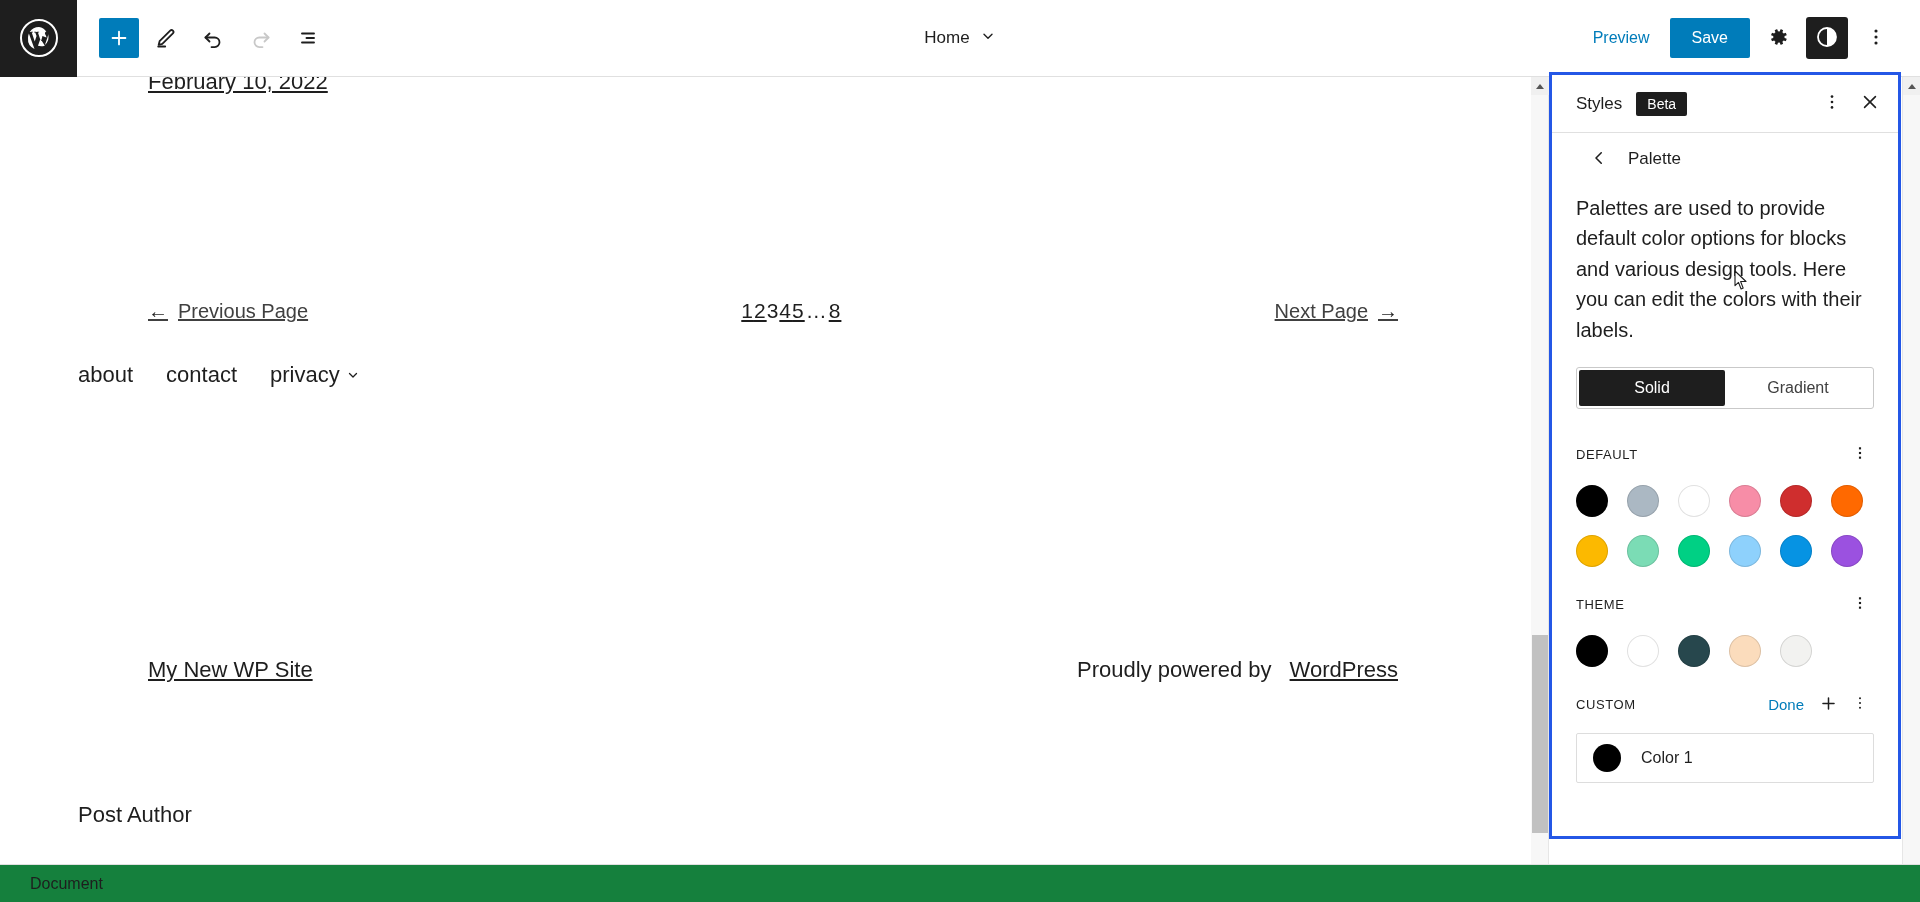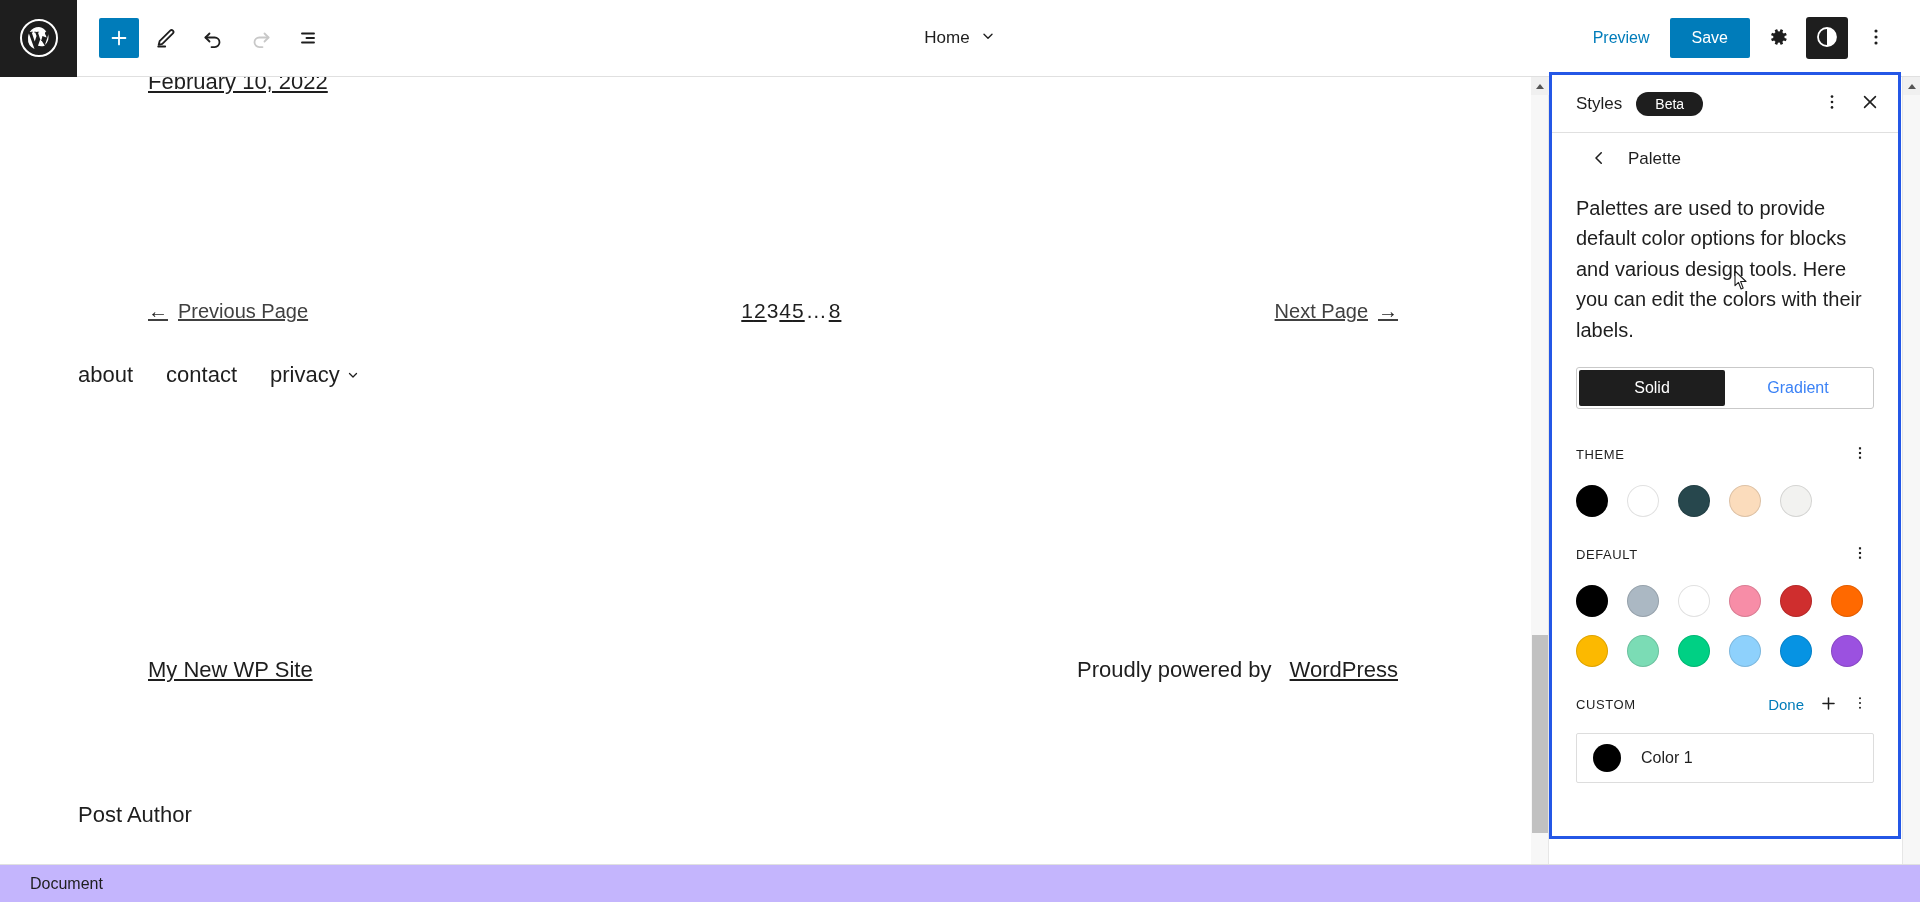--- a/index.html
+++ b/index.html
@@ -201,22 +201,22 @@
     padding: 0 10px 0 24px;
     border-bottom: 1px solid #e0e0e0;
   }
   .sp-title {
     font-size: 17px; color: #1e1e1e;
   }
   .beta-badge {
     margin-left: 14px;
     background: #1e1e1e; color: #fff;
     font-size: 14px;
-    padding: 4px 19px;
-    border-radius: 12px;
+    padding: 4px 11px;
+    border-radius: 2px;
   }
   .sp-header-actions {
     margin-left: auto;
     display: flex; align-items: center; gap: 2px;
   }
   .sp-icon-btn {
     width: 36px; height: 36px;
     display: flex; align-items: center; justify-content: center;
     background: none; border: none; cursor: pointer;
     border-radius: 2px;
@@ -255,21 +255,21 @@
     padding: 2px;
     height: 42px;
     margin-bottom: 32px;
   }
   .seg-btn {
     flex: 1;
     display: flex; align-items: center; justify-content: center;
     font-size: 16px;
     border: none; cursor: pointer;
     background: transparent;
-    color: #3b82f6;
+    color: #404040;
     border-radius: 2px;
     font-family: "Liberation Sans", sans-serif;
   }
   .seg-btn.selected {
     background: #1e1e1e; color: #ffffff;
   }
 
   .pal-section { margin-bottom: 24px; }
   .pal-head {
     display: flex; align-items: center;
@@ -355,21 +355,21 @@
     top: 558px; height: 198px;
     background: #c1c1c1;
     cursor: pointer;
   }
 
   
   .status-bar {
     position: absolute;
     bottom: 0; left: 0;
     width: 1920px; height: 38px;
-    background: #c4b5fd;
+    background: #15803d;
     border-top: 1px solid #e0e0e0;
     display: flex; align-items: center;
     padding-left: 30px;
   }
   .status-text {
     font-size: 16px; color: #1e1e1e;
   }
 
   
   .cursor {
@@ -585,42 +585,20 @@
     <span class="sp-subtitle">Palette</span>
   </div>
 
   <div class="sp-body">
 
     <p class="sp-desc">Palettes are used to provide default color options for blocks and various design tools. Here you can edit the colors with their labels.</p>
 
     <div class="seg-control">
       <button class="seg-btn selected">Solid</button>
       <button class="seg-btn">Gradient</button>
-    </div>
-
-    <div class="pal-section">
-      <div class="pal-head">
-        <span class="pal-label">THEME</span>
-        <button class="pal-menu">
-          <span>
-            <svg width="16" height="16" viewBox="0 0 24 24" aria-hidden="true">
-              <rect x="10.4" y="3.4" width="3.2" height="3.2" fill="#1e1e1e"></rect>
-              <rect x="10.4" y="10.4" width="3.2" height="3.2" fill="#1e1e1e"></rect>
-              <rect x="10.4" y="17.4" width="3.2" height="3.2" fill="#1e1e1e"></rect>
-            </svg>
-          </span>
-        </button>
-      </div>
-      <div class="swatch-grid">
-        <div class="swatch" style="background: rgb(0, 0, 0);"></div>
-        <div class="swatch" style="background: rgb(255, 255, 255);"></div>
-        <div class="swatch" style="background: rgb(39, 71, 77);"></div>
-        <div class="swatch" style="background: rgb(251, 220, 188);"></div>
-        <div class="swatch" style="background: rgb(242, 242, 240);"></div>
-      </div>
     </div>
 
     <div class="pal-section">
       <div class="pal-head">
         <span class="pal-label">DEFAULT</span>
         <button class="pal-menu">
           <span>
             <svg width="16" height="16" viewBox="0 0 24 24" aria-hidden="true">
               <rect x="10.4" y="3.4" width="3.2" height="3.2" fill="#1e1e1e"></rect>
               <rect x="10.4" y="10.4" width="3.2" height="3.2" fill="#1e1e1e"></rect>
@@ -639,20 +617,42 @@
         <div class="swatch" style="background: rgb(252, 185, 0);"></div>
         <div class="swatch" style="background: rgb(123, 220, 181);"></div>
         <div class="swatch" style="background: rgb(0, 208, 132);"></div>
         <div class="swatch" style="background: rgb(142, 209, 252);"></div>
         <div class="swatch" style="background: rgb(6, 147, 227);"></div>
         <div class="swatch" style="background: rgb(155, 81, 224);"></div>
       </div>
     </div>
 
     <div class="pal-section">
+      <div class="pal-head">
+        <span class="pal-label">THEME</span>
+        <button class="pal-menu">
+          <span>
+            <svg width="16" height="16" viewBox="0 0 24 24" aria-hidden="true">
+              <rect x="10.4" y="3.4" width="3.2" height="3.2" fill="#1e1e1e"></rect>
+              <rect x="10.4" y="10.4" width="3.2" height="3.2" fill="#1e1e1e"></rect>
+              <rect x="10.4" y="17.4" width="3.2" height="3.2" fill="#1e1e1e"></rect>
+            </svg>
+          </span>
+        </button>
+      </div>
+      <div class="swatch-grid">
+        <div class="swatch" style="background: rgb(0, 0, 0);"></div>
+        <div class="swatch" style="background: rgb(255, 255, 255);"></div>
+        <div class="swatch" style="background: rgb(39, 71, 77);"></div>
+        <div class="swatch" style="background: rgb(251, 220, 188);"></div>
+        <div class="swatch" style="background: rgb(242, 242, 240);"></div>
+      </div>
+    </div>
+
+    <div class="pal-section">
       <div class="custom-head">
         <span class="pal-label">CUSTOM</span>
         <div class="custom-actions">
           <button class="done-link">Done</button>
           <button class="add-btn">
             <span>
               <svg width="19" height="19" viewBox="0 0 24 24" aria-hidden="true">
                 <path d="M12 5v14M5 12h14" stroke="#1e1e1e" stroke-width="1.9" stroke-linecap="round"></path>
               </svg>
             </span>

